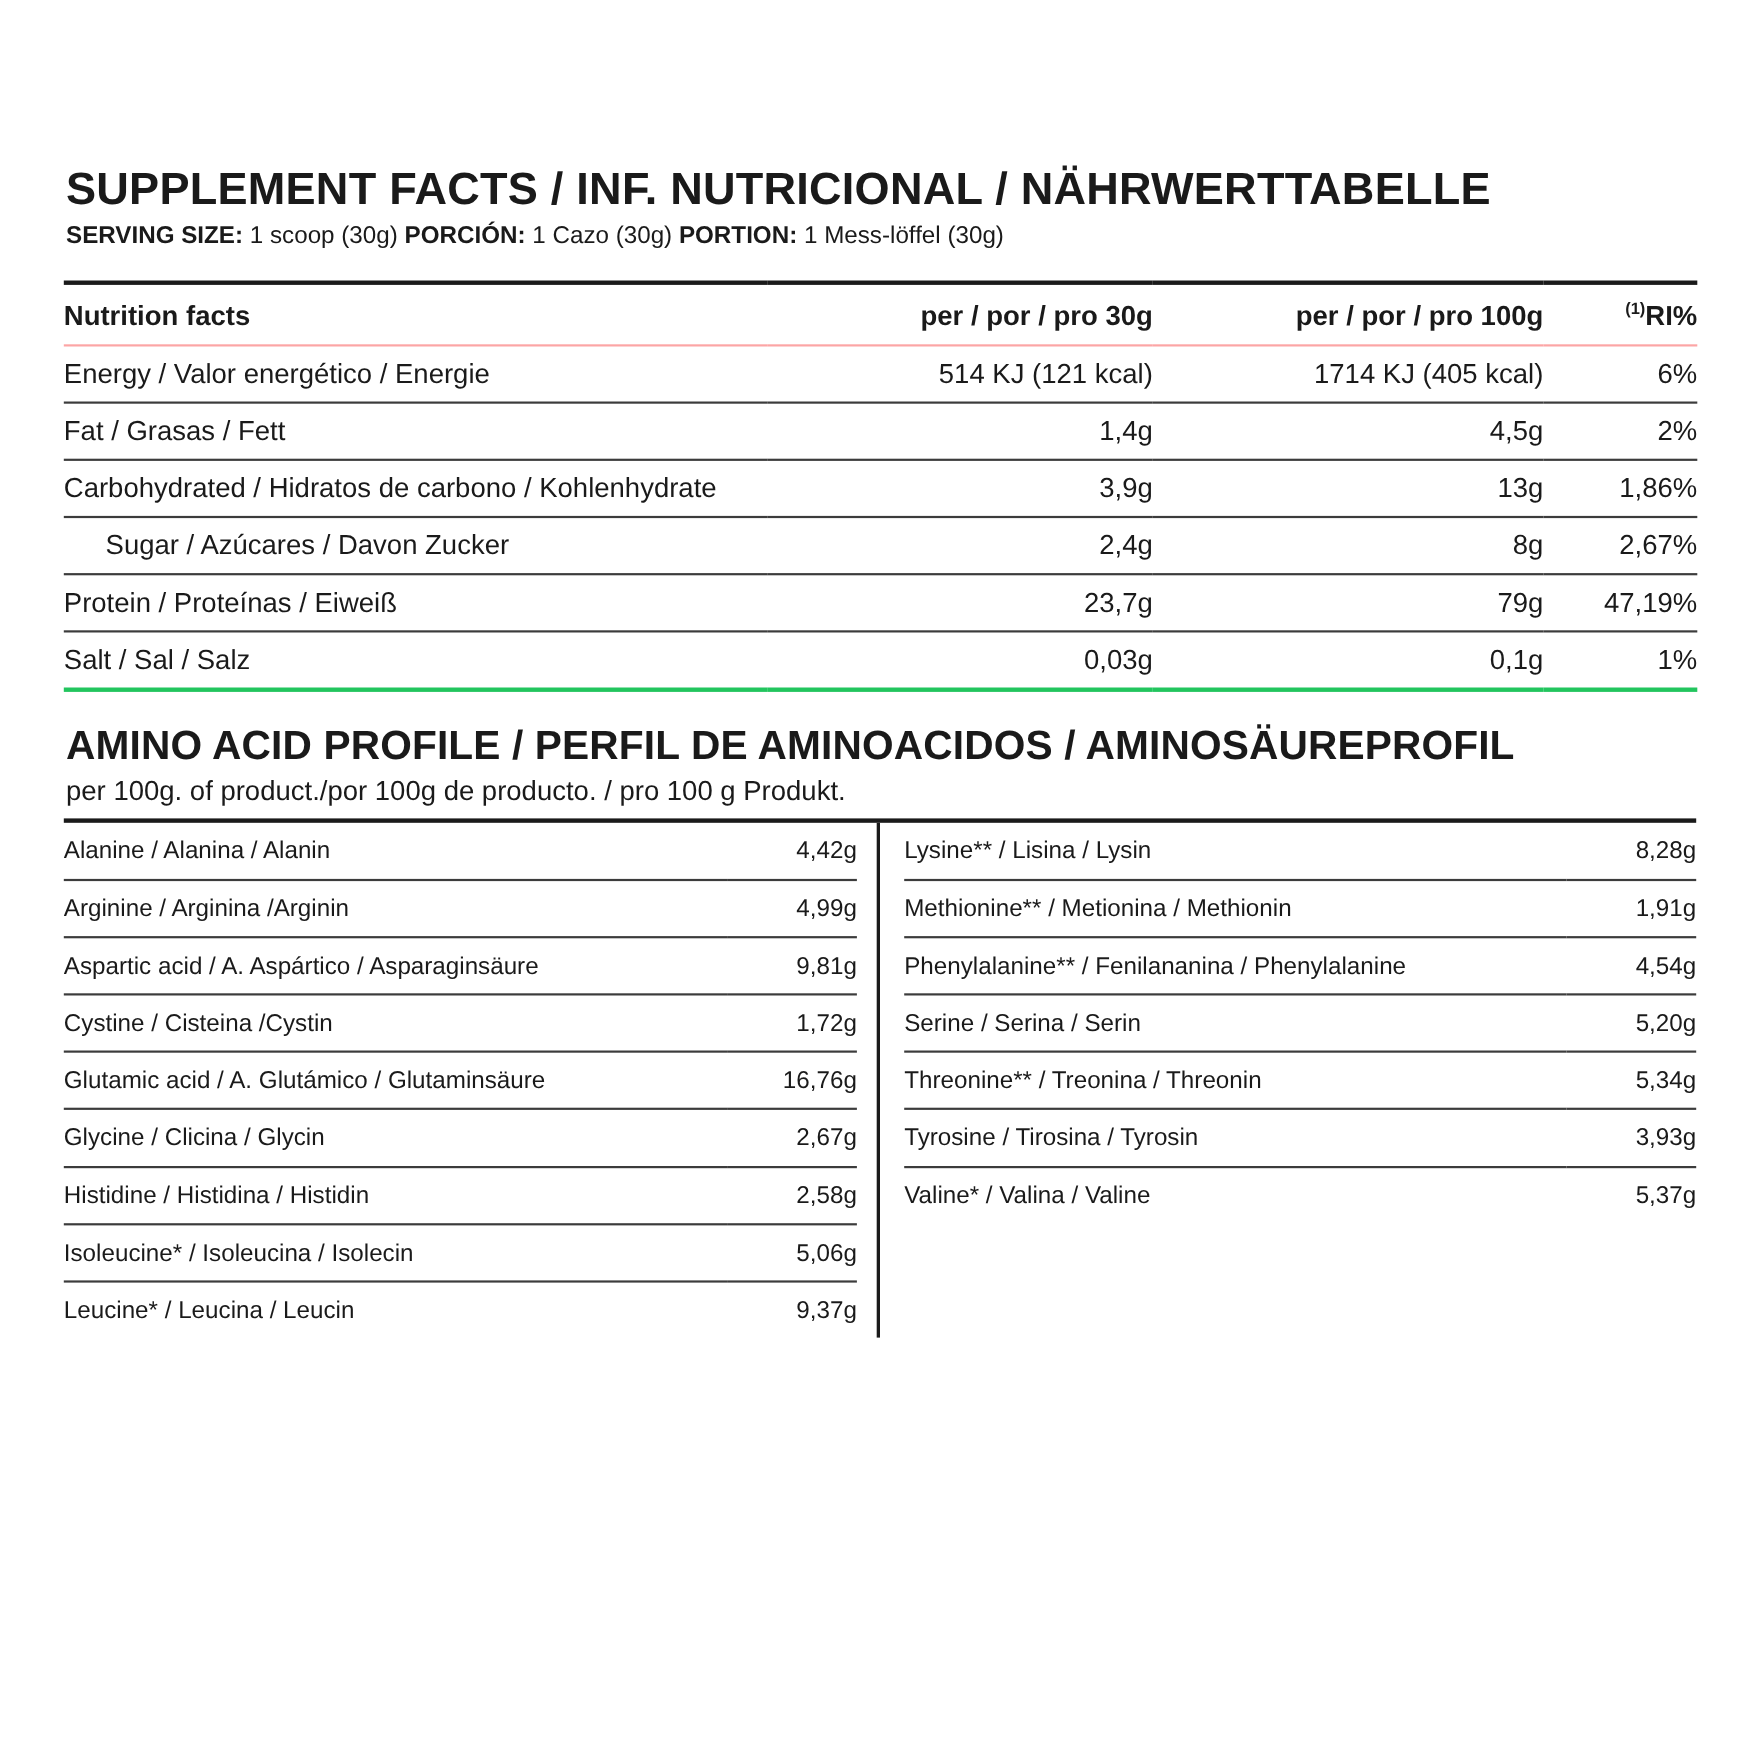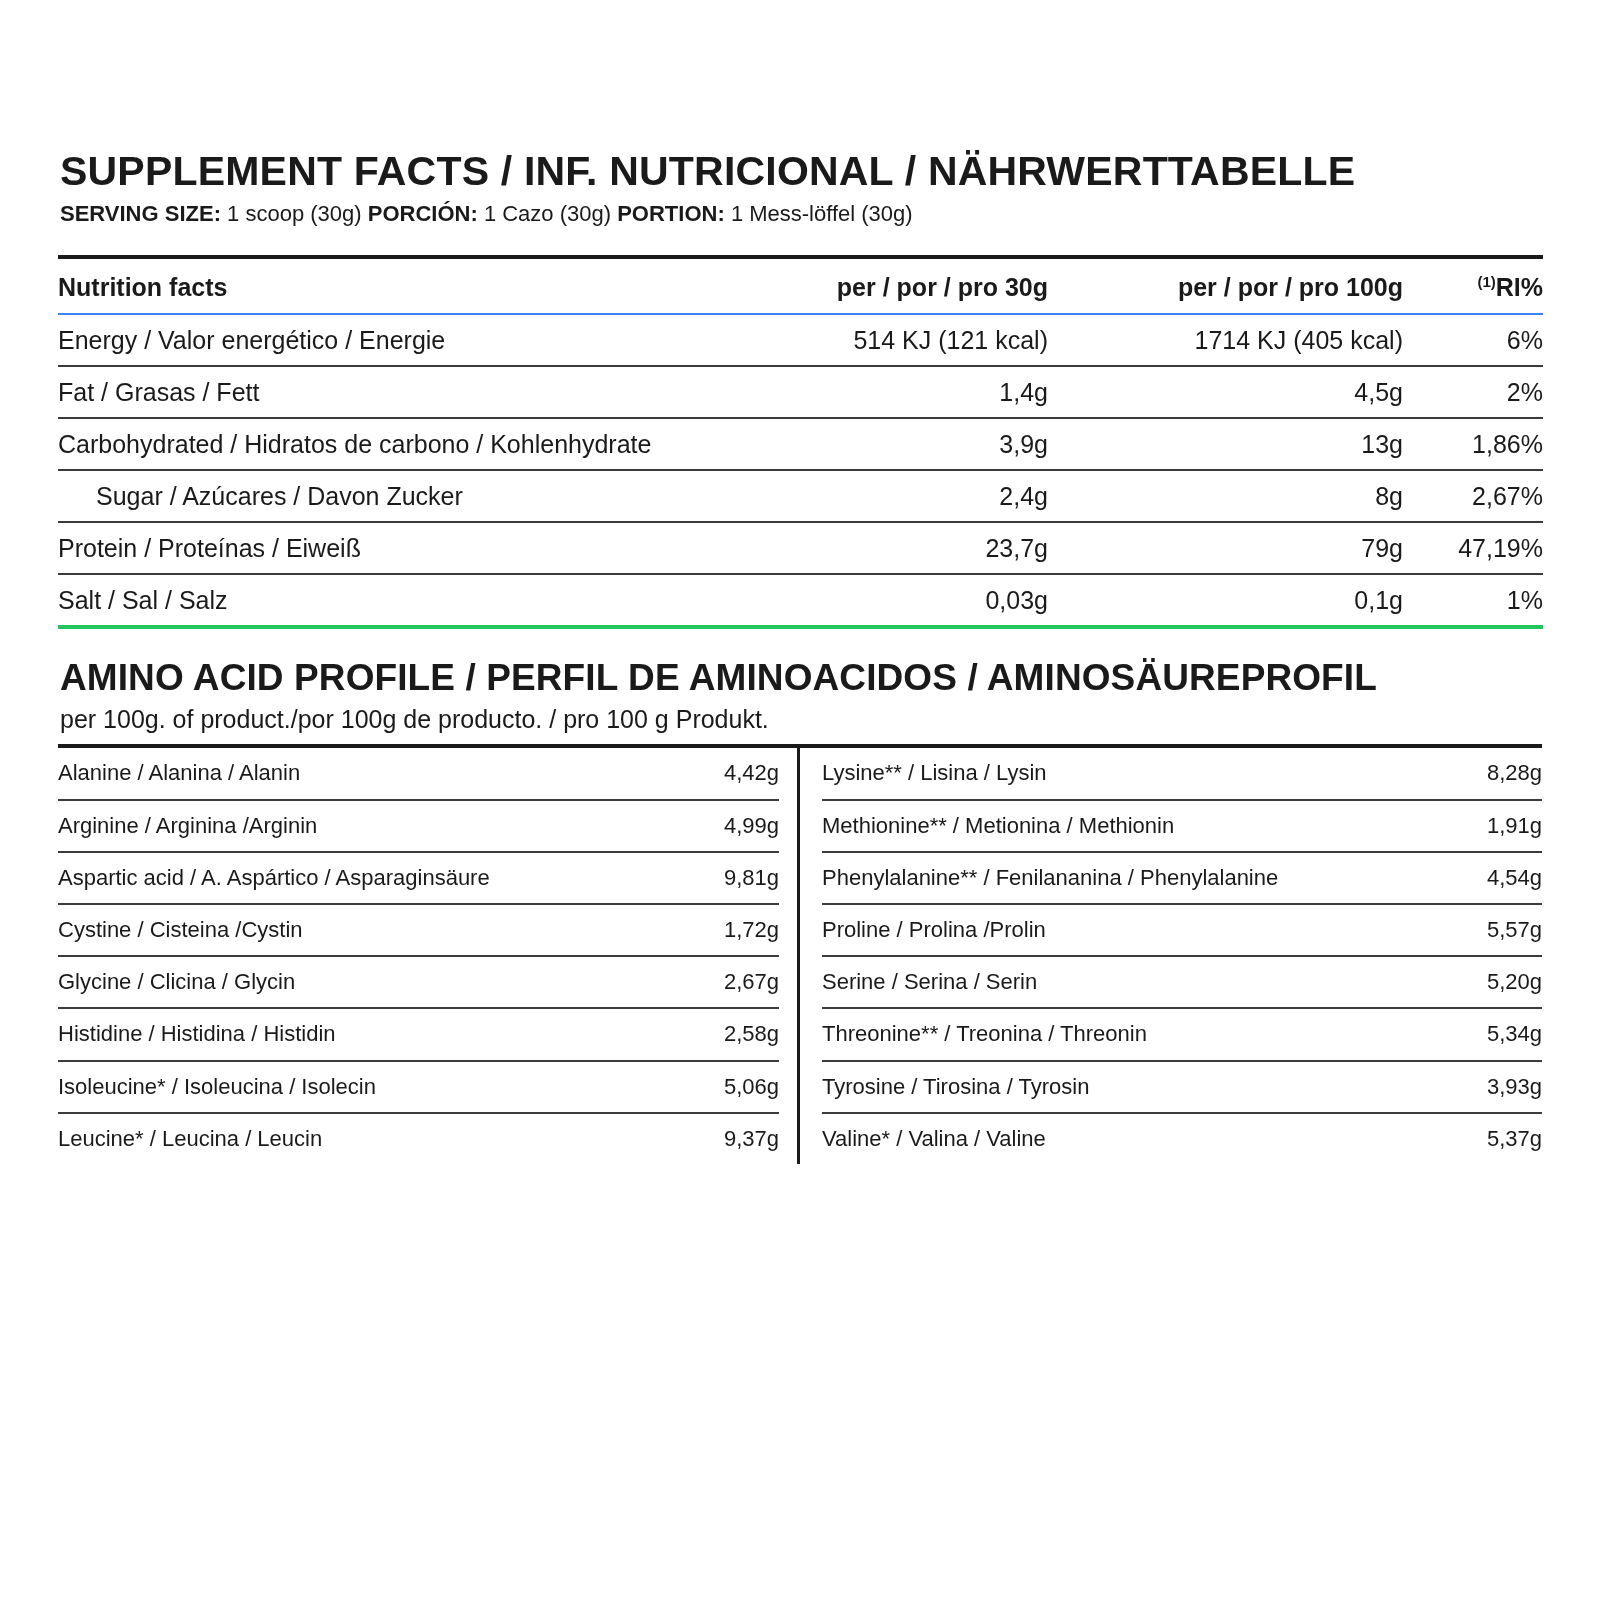--- a/index.html
+++ b/index.html
@@ -50,21 +50,21 @@
     font-weight: normal;
     text-align: left;
     padding: 11px 0 11px 0;
     border-bottom: 2px solid #3c3c3c;
     vertical-align: middle;
     line-height: 1.12;
   }
   table.nutri thead th {
     font-weight: bold;
     border-top: 4px solid #1a1a1a;
-    border-bottom: 2px solid #3b82f6;
+    border-bottom: 2px solid #fca5a5;
     padding-top: 14px;
     padding-bottom: 12px;
   }
   .col-label { width: 640px; }
   .col-30 { width: 350px; text-align: right !important; }
   .col-100 { width: 355px; text-align: right !important; }
   .col-ri { width: 140px; text-align: right !important; }
   .indent { padding-left: 38px !important; }
   .ri-sup {
     font-size: 15px;
@@ -204,20 +204,24 @@
             </tr>
             <tr>
               <td class="nm">Aspartic acid / A. Aspártico / Asparaginsäure</td>
               <td class="val">9,81g</td>
             </tr>
             <tr>
               <td class="nm">Cystine / Cisteina /Cystin</td>
               <td class="val">1,72g</td>
             </tr>
             <tr>
+              <td class="nm">Glutamic acid / A. Glutámico / Glutaminsäure</td>
+              <td class="val">16,76g</td>
+            </tr>
+            <tr>
               <td class="nm">Glycine / Clicina / Glycin</td>
               <td class="val">2,67g</td>
             </tr>
             <tr>
               <td class="nm">Histidine / Histidina / Histidin</td>
               <td class="val">2,58g</td>
             </tr>
             <tr>
               <td class="nm">Isoleucine* / Isoleucina / Isolecin</td>
               <td class="val">5,06g</td>
@@ -238,24 +242,20 @@
             </tr>
             <tr>
               <td class="nm">Methionine** / Metionina / Methionin</td>
               <td class="val">1,91g</td>
             </tr>
             <tr>
               <td class="nm">Phenylalanine** / Fenilananina / Phenylalanine</td>
               <td class="val">4,54g</td>
             </tr>
             <tr>
-              <td class="nm">Proline / Prolina /Prolin</td>
-              <td class="val">5,57g</td>
-            </tr>
-            <tr>
               <td class="nm">Serine / Serina / Serin</td>
               <td class="val">5,20g</td>
             </tr>
             <tr>
               <td class="nm">Threonine** / Treonina / Threonin</td>
               <td class="val">5,34g</td>
             </tr>
             <tr>
               <td class="nm">Tyrosine / Tirosina / Tyrosin</td>
               <td class="val">3,93g</td>

